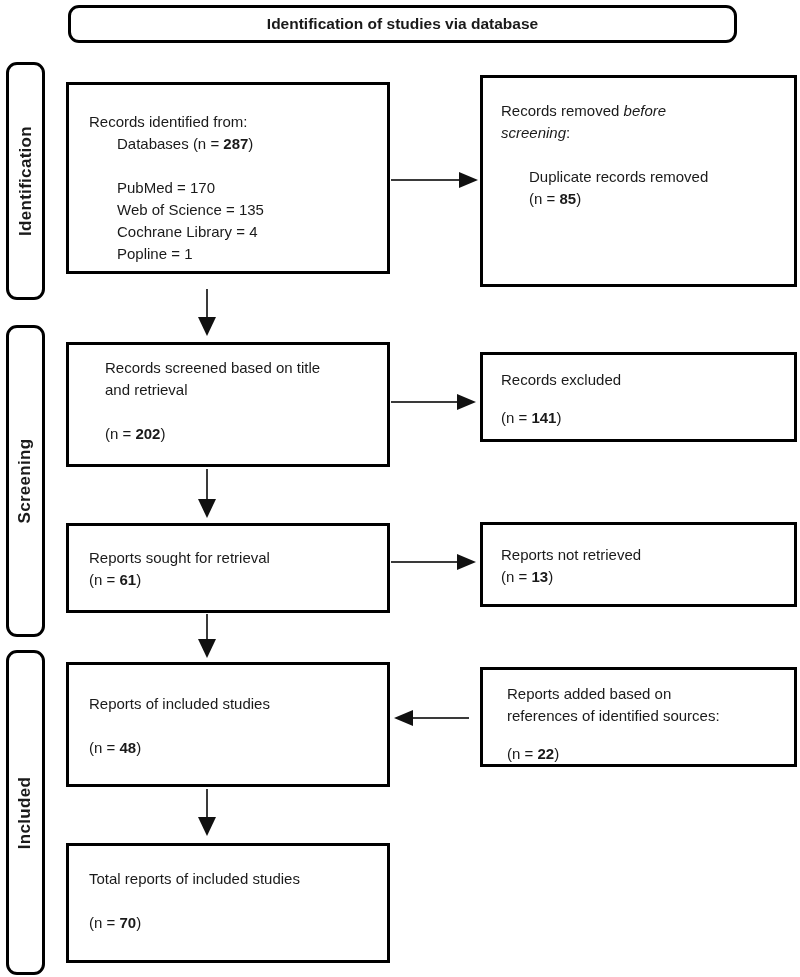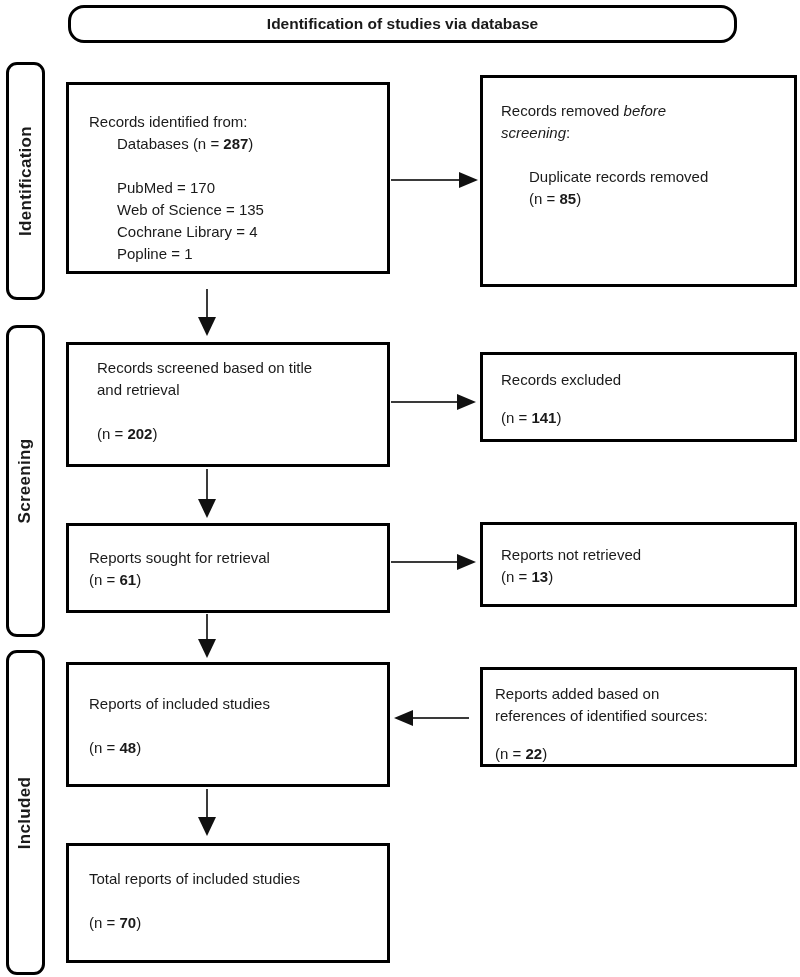--- a/index.html
+++ b/index.html
@@ -10,21 +10,21 @@
     background: #ffffff;
     font-family: "Liberation Sans", "DejaVu Sans", sans-serif;
     color: #1a1a1a;
     overflow: hidden;
   }
   .hdr {
     position: absolute;
     left: 68px; top: 5px; width: 669px; height: 38px;
     box-sizing: border-box;
     border: 3px solid #000;
-    border-radius: 16px;
+    border-radius: 11px;
     display: flex; align-items: center; justify-content: center;
     font-weight: bold; font-size: 15.5px;
     background: #fff;
   }
   .stage-label {
     position: absolute;
     left: 6px; width: 39px;
     box-sizing: border-box;
     border: 3px solid #000;
     border-radius: 11px;
@@ -85,21 +85,21 @@
     <p class="indent">Cochrane Library = 4</p>
     <p class="indent">Popline = 1</p>
   </div>
 
   <div class="box rcol" style="top:75px;height:212px;padding:22px 14px 0 18px">
     <p><span>Records removed </span><span class="it">before</span><br><span class="it">screening</span><span>:</span></p>
     <p class="indent mt">Duplicate records removed</p>
     <p class="indent"><span>(n = </span><b>85</b><span>)</span></p>
   </div>
 
-  <div class="box lcol" style="top:342px;height:125px;padding:12px 14px 0 28px">
+  <div class="box lcol" style="top:342px;height:125px;padding:12px 14px 0 36px">
     <p>Records screened based on title</p>
     <p>and retrieval</p>
     <p class="mt"><span>(n = </span><b>202</b><span>)</span></p>
   </div>
 
   <div class="box rcol" style="top:352px;height:90px;padding:14px 26px 0 18px">
     <p>Records excluded</p>
     <p class="mts"><span>(n = </span><b>141</b><span>)</span></p>
   </div>
 
@@ -111,21 +111,21 @@
   <div class="box rcol" style="top:522px;height:85px;padding:19px 14px 0 18px">
     <p>Reports not retrieved</p>
     <p><span>(n = </span><b>13</b><span>)</span></p>
   </div>
 
   <div class="box lcol" style="top:662px;height:125px;padding:28px 14px 0 20px">
     <p>Reports of included studies</p>
     <p class="mt"><span>(n = </span><b>48</b><span>)</span></p>
   </div>
 
-  <div class="box rcol" style="top:667px;height:100px;padding:13px 14px 0 12px">
+  <div class="box rcol" style="top:667px;height:100px;padding:13px 14px 0 24px">
     <p>Reports added based on</p>
     <p>references of identified sources:</p>
     <p class="mts"><span>(n = </span><b>22</b><span>)</span></p>
   </div>
 
   <div class="box lcol" style="top:843px;height:120px;padding:22px 14px 0 20px">
     <p>Total reports of included studies</p>
     <p class="mt"><span>(n = </span><b>70</b><span>)</span></p>
   </div>
 

